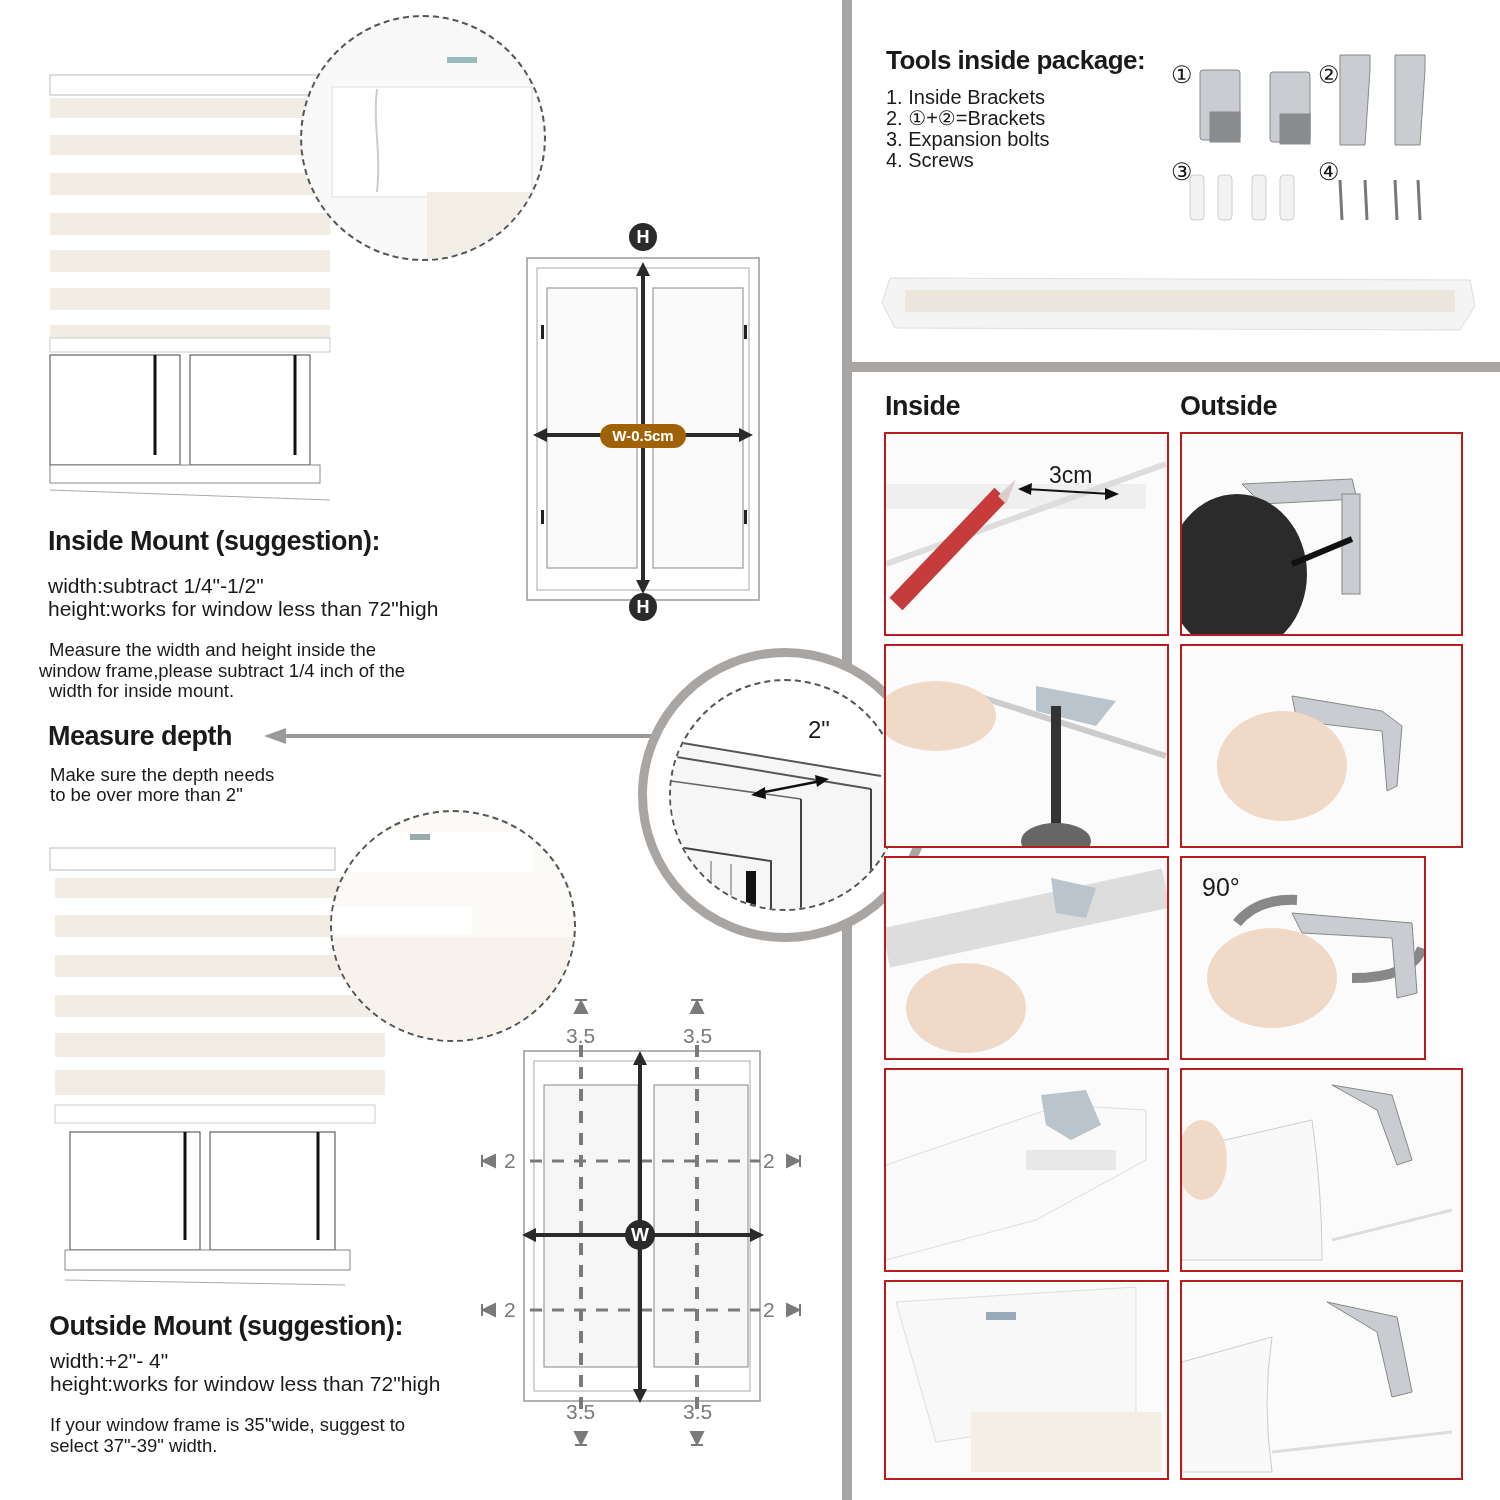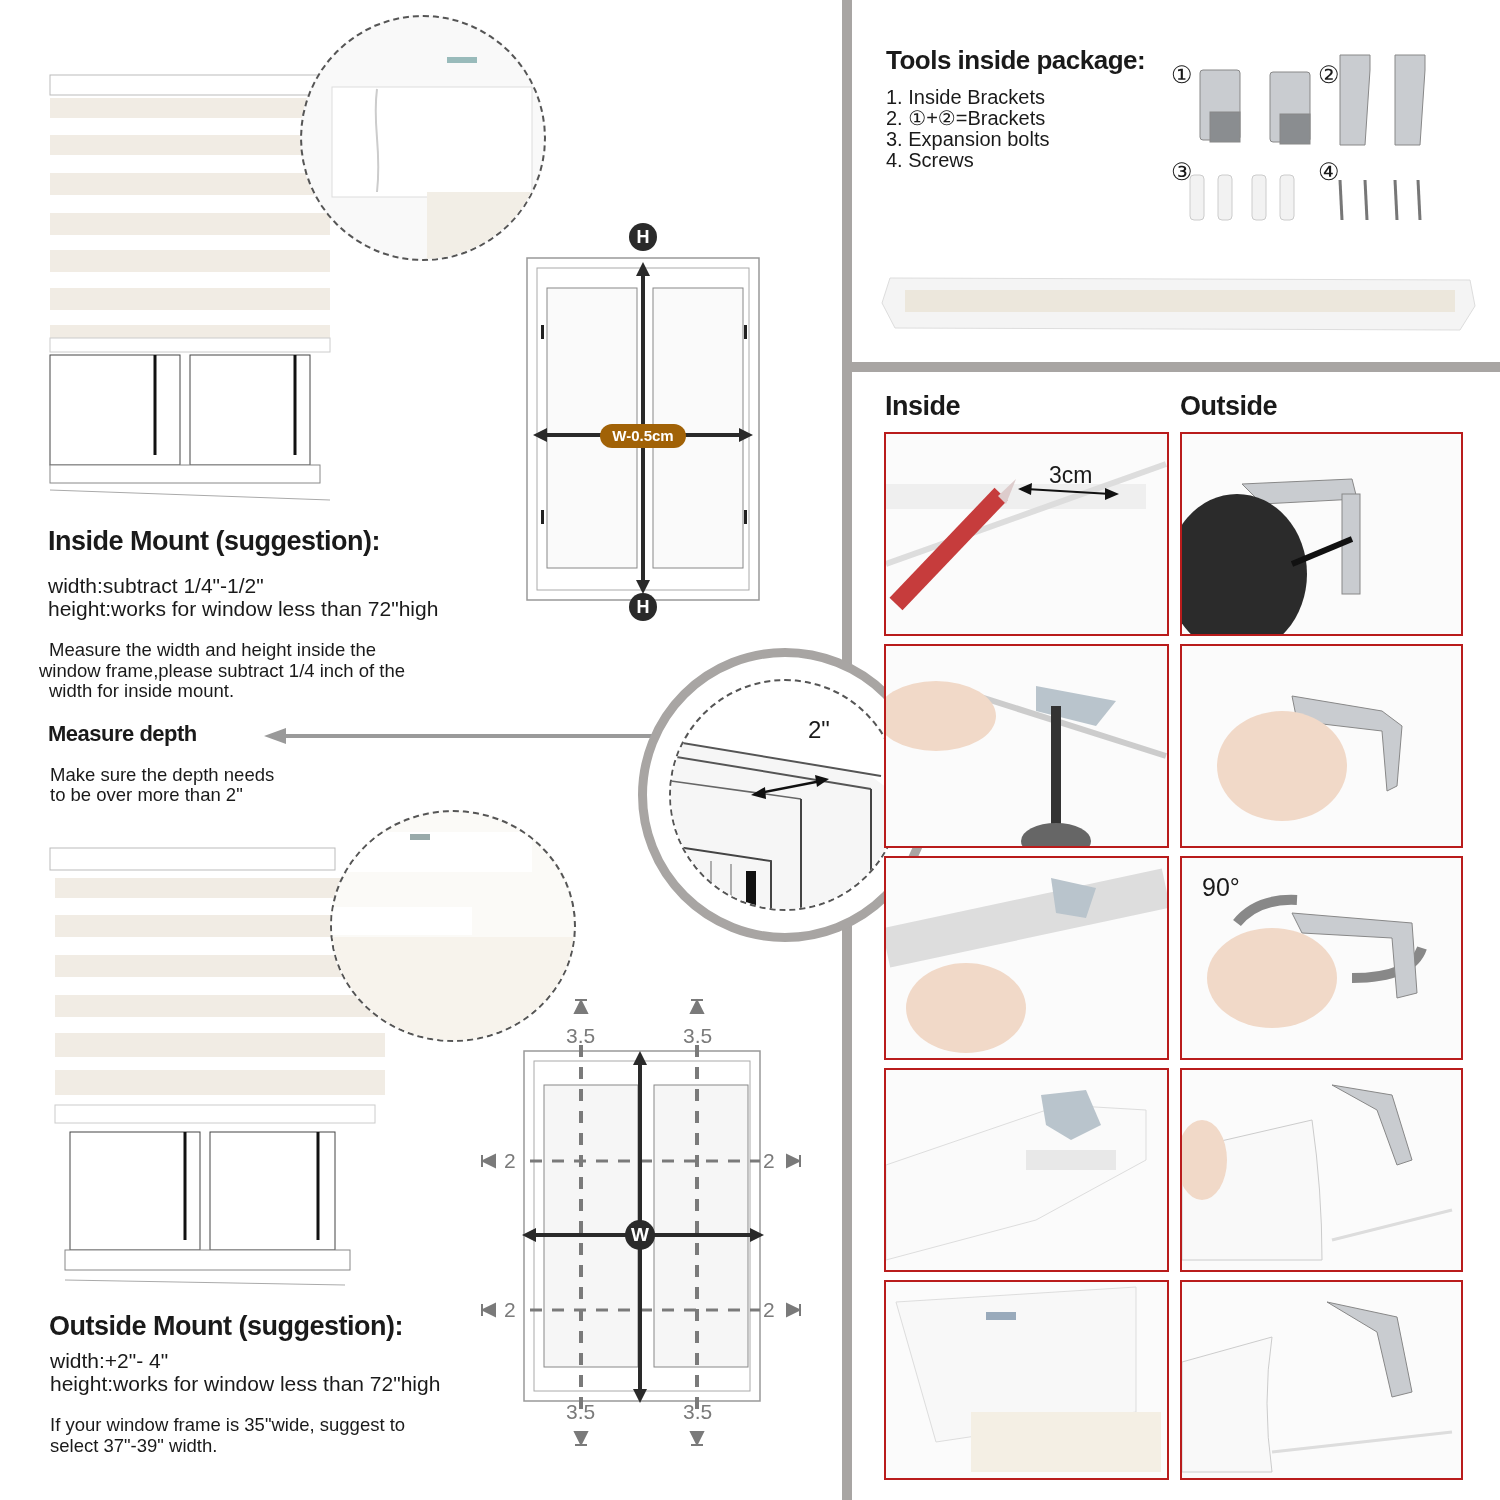--- a/index.html
+++ b/index.html
@@ -70,21 +70,21 @@
 <div class="badge" style="left:629px;top:593px;width:28px;height:28px;line-height:28px;font-size:18px;">H</div>
 <div class="abs" style="left:600px;top:424px;width:86px;height:24px;border-radius:12px;background:#a16207;color:#fff;font-size:15px;line-height:24px;text-align:center;font-weight:bold;">W-0.5cm</div>
 
 <div class="abs h-bold" style="left:48px;top:526px;font-size:27px;">Inside Mount (suggestion):</div>
 <div class="abs txt" style="left:48px;top:574px;">width:subtract 1/4"-1/2"</div>
 <div class="abs txt" style="left:48px;top:597px;">height:works for window less than 72"high</div>
 <div class="abs small" style="left:49px;top:639px;">Measure the width and height inside the</div>
 <div class="abs small" style="left:39px;top:660px;">window frame,please subtract 1/4 inch of the</div>
 <div class="abs small" style="left:49px;top:680px;">width for inside mount.</div>
 
-<div class="abs h-bold" style="left:48px;top:721px;font-size:22px;">Measure depth</div>
+<div class="abs h-bold" style="left:48px;top:721px;font-size:27px;">Measure depth</div>
 <svg style="left:262px;top:727px;" width="400" height="20">
   <line x1="20" y1="9" x2="395" y2="9" stroke="#9a9a9a" stroke-width="4"></line>
   <polygon points="2,9 24,1 24,17" fill="#9a9a9a"></polygon>
 </svg>
 <div class="abs small" style="left:50px;top:764px;">Make sure the depth needs</div>
 <div class="abs small" style="left:50px;top:784px;">to be over more than 2"</div>
 
 <div class="abs" style="left:638px;top:648px;width:294px;height:294px;border-radius:50%;border:9px solid #a8a5a3;background:#fff;box-sizing:border-box;overflow:hidden;">
   <div class="abs" style="left:22px;top:22px;width:232px;height:232px;border-radius:50%;border:2px dashed #555;box-sizing:border-box;overflow:hidden;">
     <svg width="232" height="232">
@@ -280,21 +280,21 @@
     <ellipse cx="55" cy="140" rx="70" ry="80" fill="#2b2b2b"></ellipse>
     <line x1="110" y1="130" x2="170" y2="105" stroke="#111" stroke-width="6"></line>
   </svg>
 </div>
 <div class="photo" style="left:1180px;top:644px;width:283px;height:204px;">
   <svg width="273" height="194">
     <polygon points="110,50 200,65 220,80 215,140 205,145 200,85 115,75" fill="#c9ccd0" stroke="#888"></polygon>
     <ellipse cx="100" cy="120" rx="65" ry="55" fill="#f1d9c8"></ellipse>
   </svg>
 </div>
-<div class="photo" style="left:1180px;top:856px;width:283px;height:204px;">
+<div class="photo" style="left:1180px;top:856px;width:246px;height:204px;">
   <svg width="273" height="194">
     <path d="M55 65 Q75 40 115 42" stroke="#888" stroke-width="10" fill="none"></path>
     <path d="M240 90 Q230 120 170 120" stroke="#888" stroke-width="10" fill="none"></path>
     <polygon points="110,55 230,65 235,135 215,140 210,80 120,75" fill="#c9ccd0" stroke="#888"></polygon>
     <ellipse cx="90" cy="120" rx="65" ry="50" fill="#f1d9c8"></ellipse>
   </svg>
   <div class="abs" style="left:20px;top:15px;font-size:25px;">90°</div>
 </div>
 <div class="photo" style="left:1180px;top:1068px;width:283px;height:204px;">
   <svg width="273" height="194">

